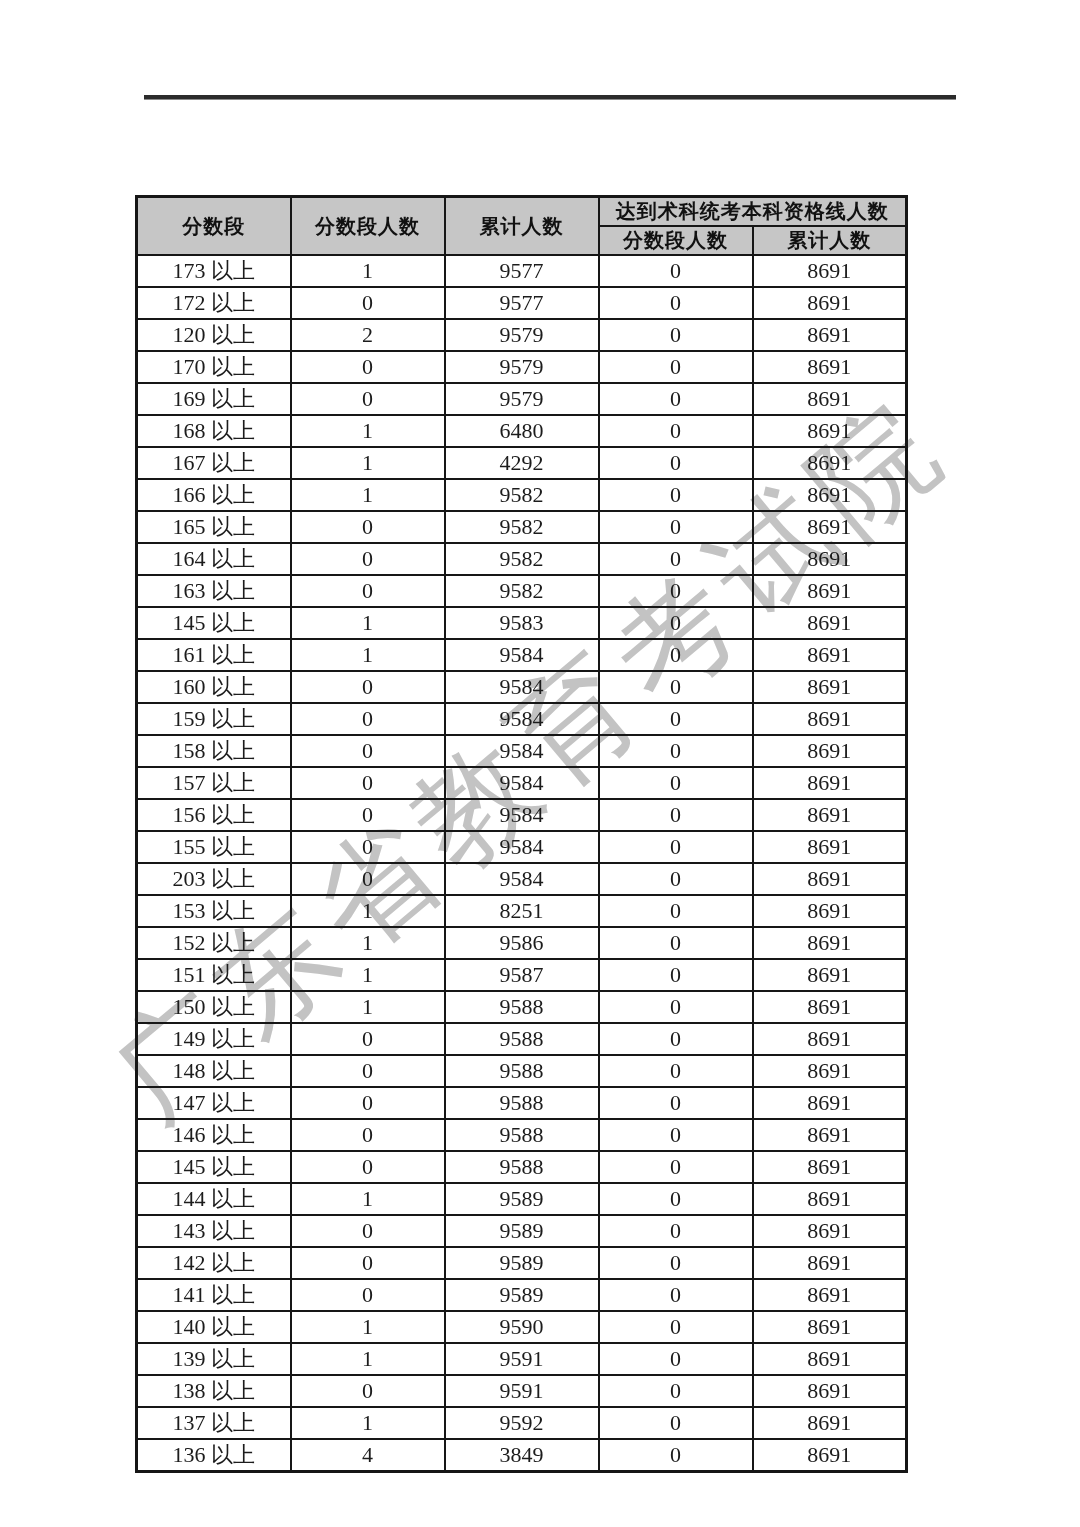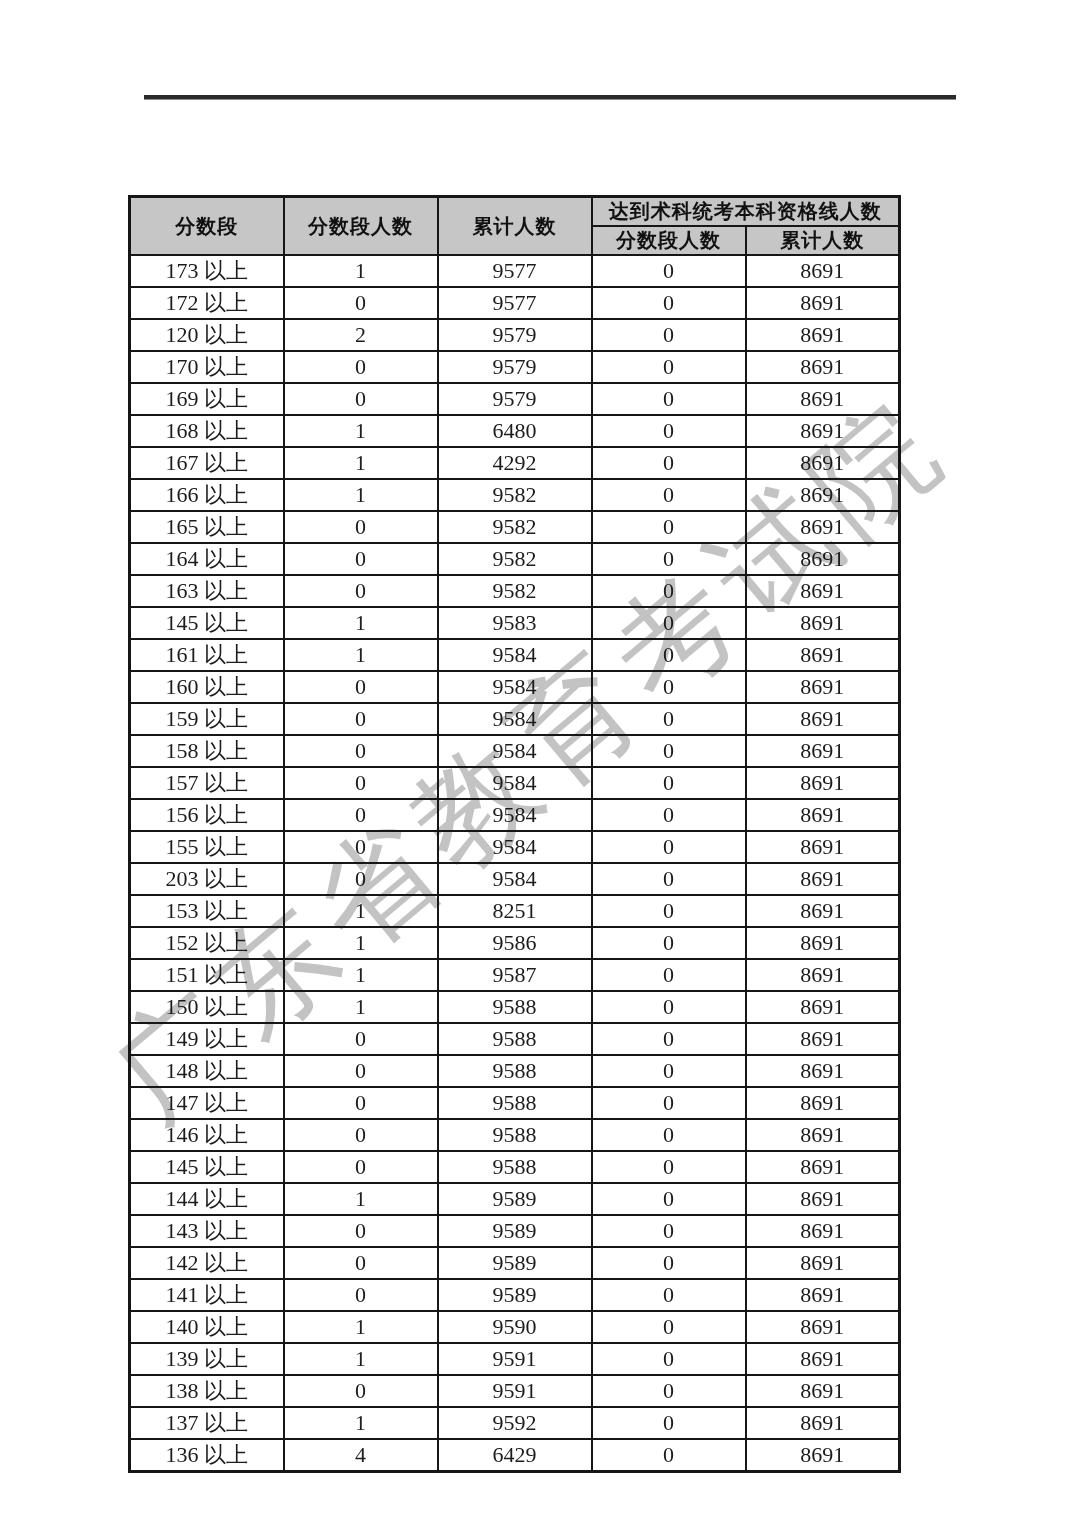--- a/index.html
+++ b/index.html
@@ -35,21 +35,21 @@
     font-size: 118px;
     letter-spacing: 12px;
     white-space: nowrap;
     color: #c3c3c3;
     font-family: "Liberation Serif", "DejaVu Serif", serif;
     z-index: 1;
     user-select: none;
   }
   table.score-table {
     position: absolute;
-    left: 128px;
+    left: 135px;
     top: 195px;
     width: 773px;
     border-collapse: collapse;
     table-layout: fixed;
     z-index: 2;
   }
   table.score-table, table.score-table th, table.score-table td {
     border: 2px solid #161616;
   }
   table.score-table {
@@ -363,20 +363,20 @@
         <tr>
           <td>137 以上</td>
           <td>1</td>
           <td>9592</td>
           <td>0</td>
           <td>8691</td>
         </tr>
         <tr>
           <td>136 以上</td>
           <td>4</td>
-          <td>6429</td>
+          <td>3849</td>
           <td>0</td>
           <td>8691</td>
         </tr>
       </tbody>
   </table>
 
 </div>
 
 </body></html>

